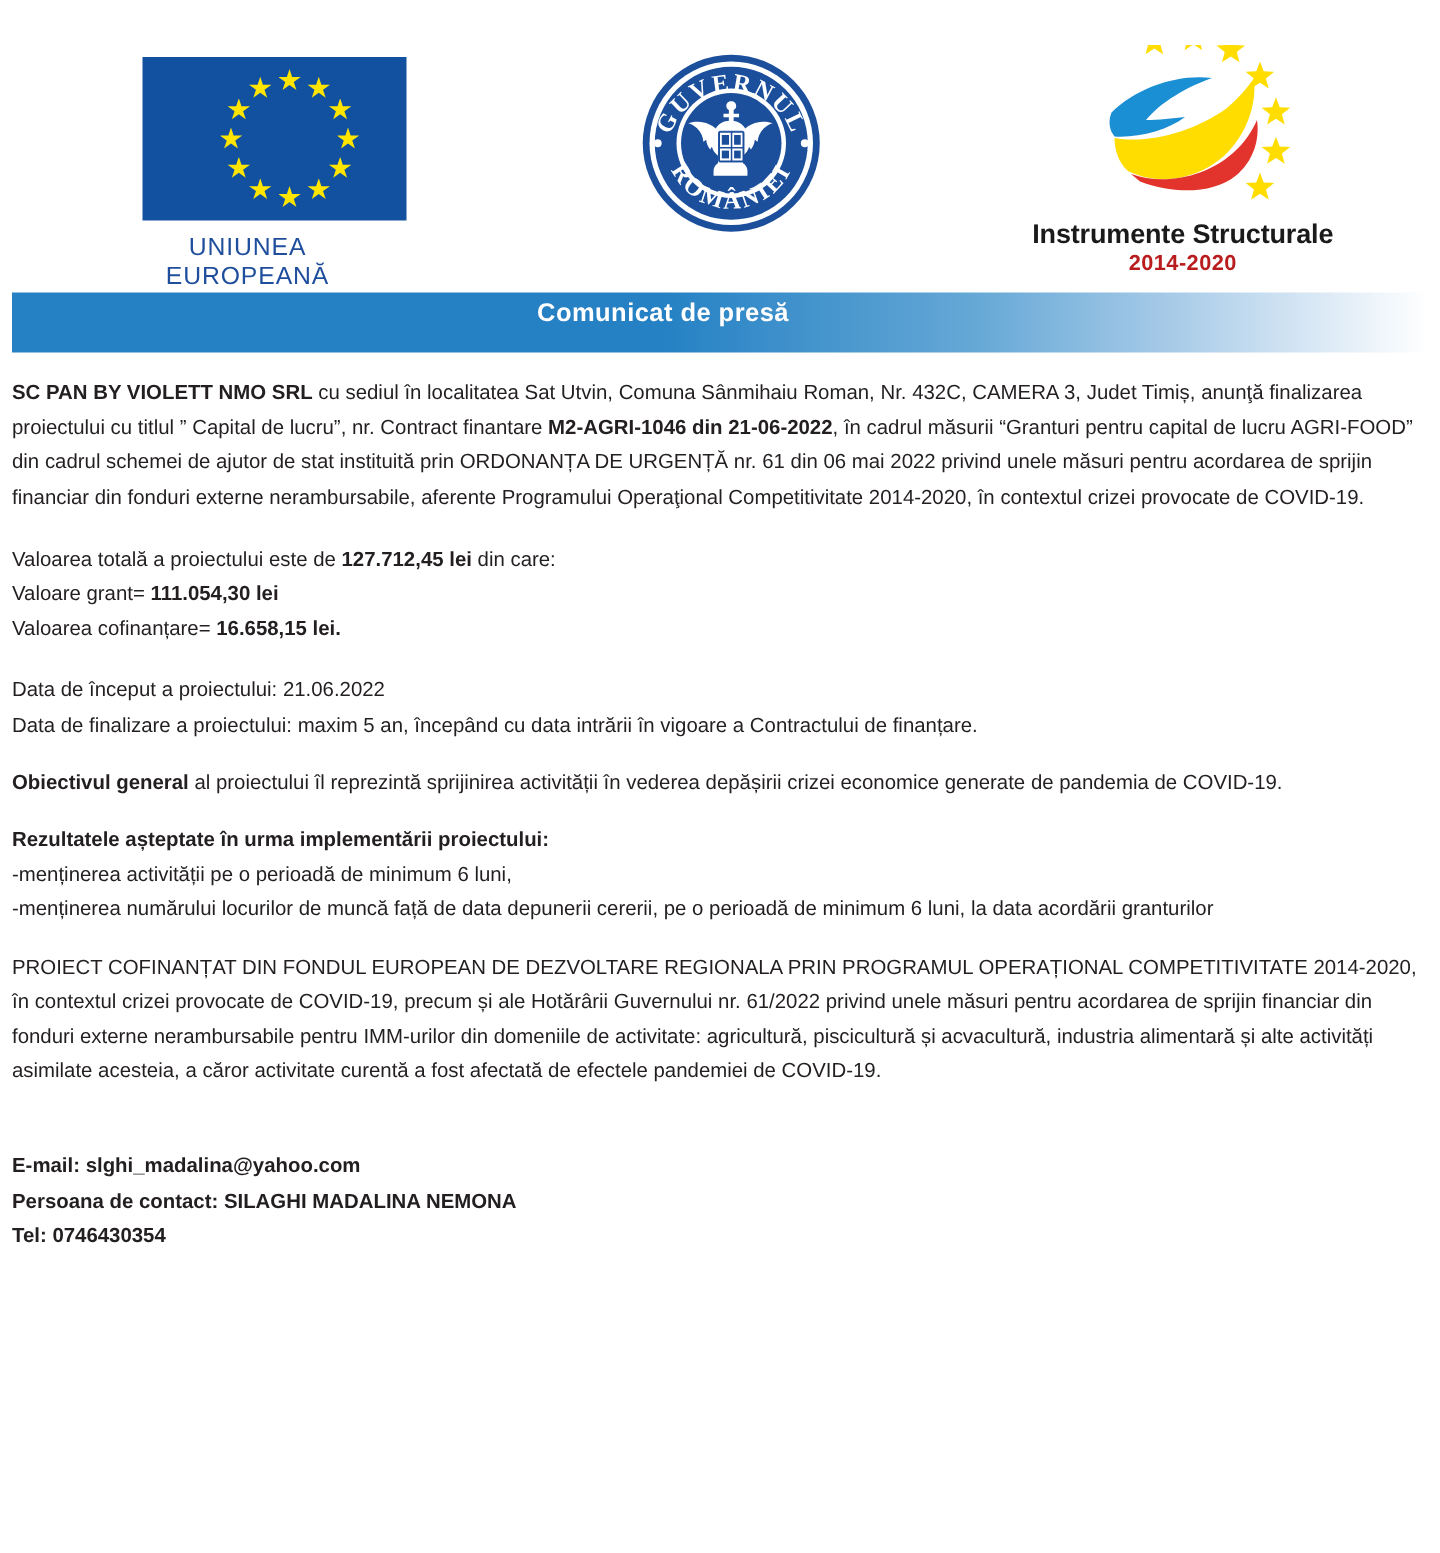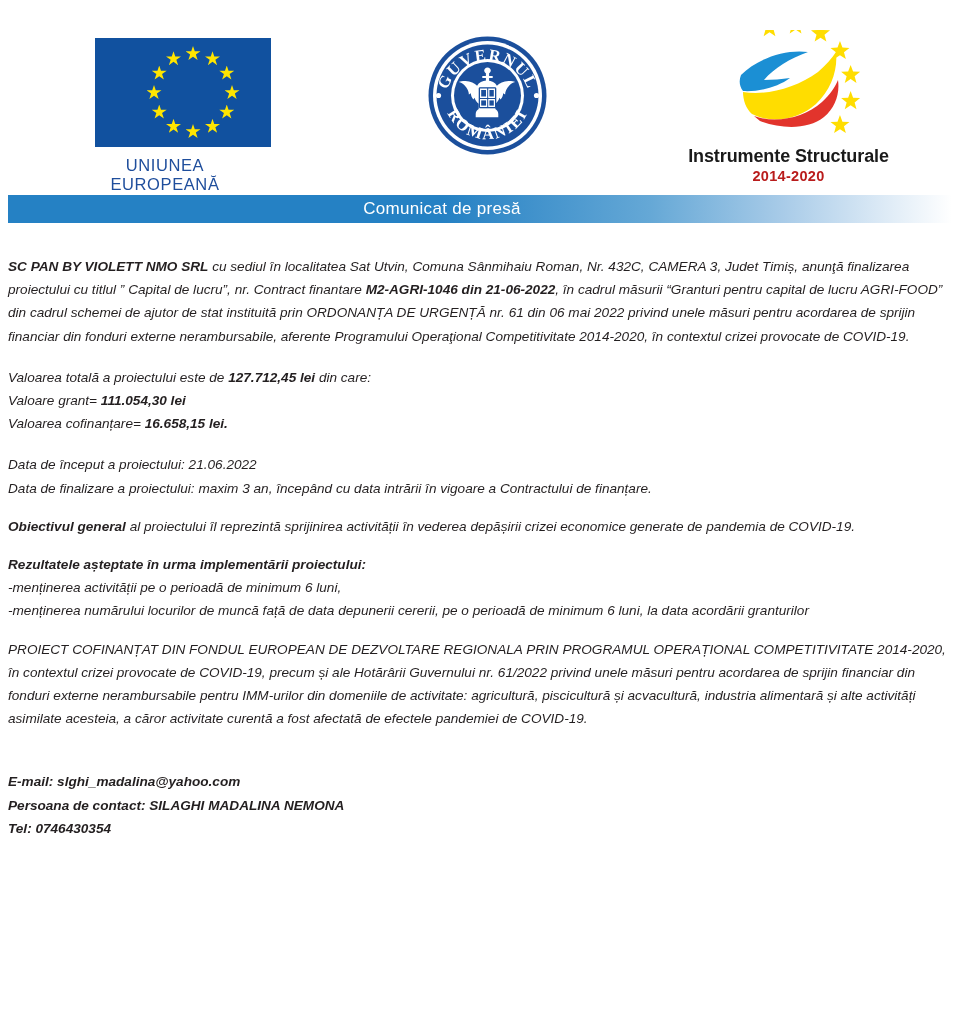--- a/index.html
+++ b/index.html
@@ -102,23 +102,24 @@
     color: #b91c1c;
     letter-spacing: 0.3px;
     margin-top: 1px;
   }
 
   
   .banner {
     position: relative;
     margin-left: 8px;
     width: 944px;
-    height: 28px;
+    height: 40px;
     background: linear-gradient(to right,
       #2581C4 0%, #2581C4 46%, #65A8D6 68%, #A8CBE8 82%, #D9E8F5 92%, #FFFFFF 100%);
+    font-weight: bold;
   }
   .banner-text {
     position: absolute;
     left: 0;
     top: 0;
     width: 100%;
     text-align: center;
     line-height: 28px;
     color: #ffffff;
     font-size: 17px;
@@ -149,21 +150,21 @@
     color: #1a1a1a;
   }
   .title-line-2 {
     text-align: center;
     font-weight: bold;
     font-size: 15px;
     color: #1a1a1a;
     margin-top: 22px;
   }
 
-  .body-col { margin-top: 32px; font-style: italic; }
+  .body-col { margin-top: 15px; }
 
   p.para {
     margin: 0;
     font-size: 13.6px;
     line-height: 23.2px;
     color: #231f20;
     text-align: left;
   }
   .gap-sm { height: 15px; }
   .gap-md { height: 18px; }
@@ -280,21 +281,21 @@
 
     <p class="para"><span>Valoarea totală a proiectului este de </span><b>127.712,45 lei</b><span> din care:</span></p>
 
     <p class="para"><span>Valoare grant= </span><b>111.054,30 lei</b></p>
 
     <p class="para"><span>Valoarea cofinanțare= </span><b>16.658,15 lei.</b></p>
 
     <div class="gap-md"></div>
 
     <p class="para">Data de început a proiectului: 21.06.2022</p>
-    <p class="para">Data de finalizare a proiectului: maxim 3 an, începând cu data intrării în vigoare a Contractului de finanțare.</p>
+    <p class="para">Data de finalizare a proiectului: maxim 5 an, începând cu data intrării în vigoare a Contractului de finanțare.</p>
 
     <div class="gap-sm"></div>
 
     <p class="para"><b>Obiectivul general</b><span> al proiectului îl reprezintă sprijinirea activității în vederea depășirii crizei economice generate de pandemia de COVID-19.</span></p>
 
     <div class="gap-sm"></div>
 
     <p class="para b-line">Rezultatele așteptate în urma implementării proiectului:</p>
     <p class="para">-menținerea activității pe o perioadă de minimum 6 luni,</p>
     <p class="para">-menținerea numărului locurilor de muncă față de data depunerii cererii, pe o perioadă de minimum 6 luni, la data acordării granturilor</p>

